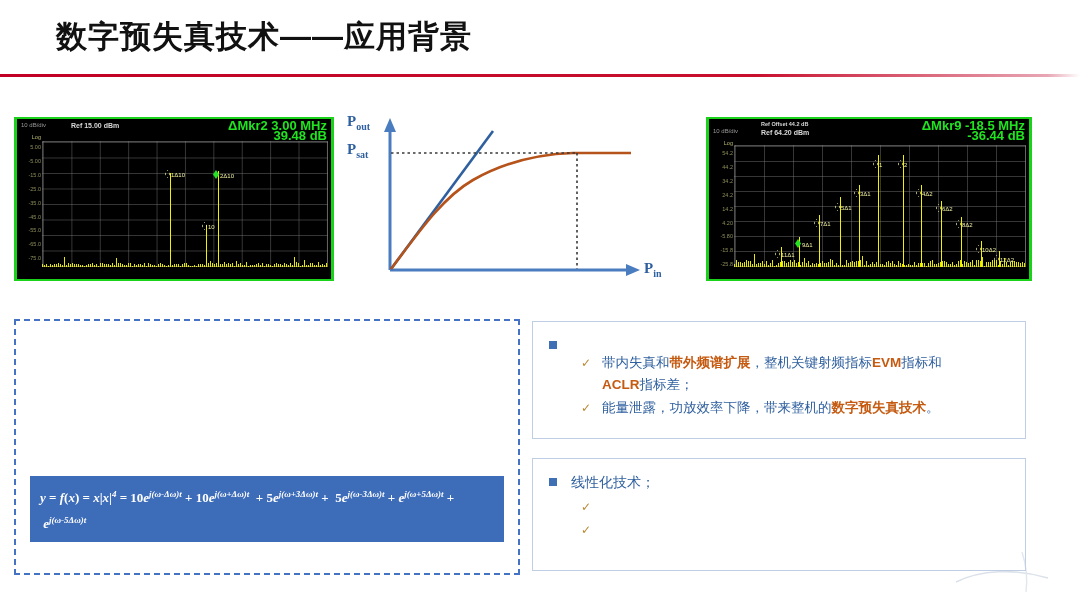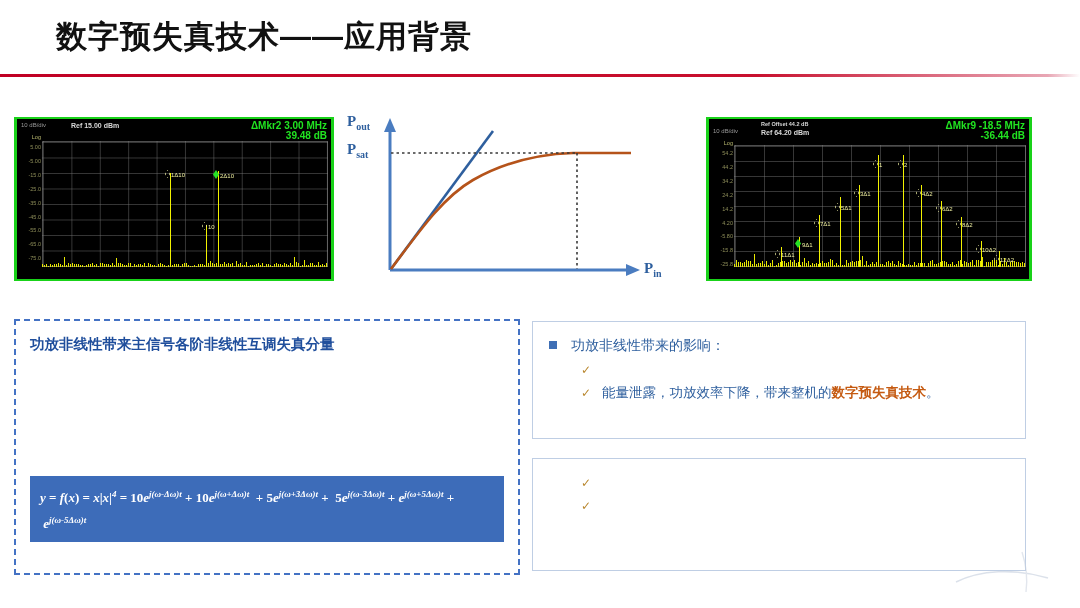--- a/index.html
+++ b/index.html
@@ -27,21 +27,21 @@
   }
   .spec-left{left:14px;top:117px;width:314px;height:160px;}
   .spec-right{left:706px;top:117px;width:320px;height:160px;}
   .spec-hdr{
     position:absolute;color:#d8d8d8;font-size:6px;font-weight:bold;
     font-family:"Liberation Sans",sans-serif;white-space:nowrap;
   }
   .spec-hdr.dim{color:#9a9a9a;font-weight:normal;}
   .mkr-read{
     position:absolute;right:4px;top:2px;text-align:right;
-    color:#21e421;font-size:10px;font-weight:bold;line-height:10px;
+    color:#21e421;font-size:13px;font-weight:bold;line-height:10px;
     white-space:nowrap;font-family:"Liberation Sans",sans-serif;
   }
   .yaxis{position:absolute;left:2px;top:14px;width:22px;}
   .ylab{
     color:#8f8f5a;font-size:5.5px;line-height:13.9px;text-align:right;
     display:block;white-space:nowrap;font-family:"Liberation Sans",sans-serif;
   }
   .ylab.log{color:#b9b96f;}
   .grid{
     position:absolute;left:25px;top:22px;right:3px;bottom:12px;
@@ -559,47 +559,53 @@
   </div>
   <div class="mk" style="left:267px;top:126px;">
     <span class="dia-o"></span><span>10Δ2</span>
   </div>
   <div class="mk" style="left:285px;top:136px;">
     <span class="dia-o"></span><span>12Δ2</span>
   </div>
 </div>
 
 <div class="box-left">
-  <div class="box-left-head">功放非线性带来主信号各阶非线性互调失真分量</div>
 
 
 
   <div class="formula f3" style="font-size:13px;">
     <i>y</i> = <i>f</i>(<i>x</i>) = <i>x</i>|<i>x</i>|<sup>4</sup> = 10<i>e</i><sup>j(ω-Δω)t</sup> + 10<i>e</i><sup>j(ω+Δω)t</sup>
     &nbsp;+ 5<i>e</i><sup>j(ω+3Δω)t</sup> + &nbsp;5<i>e</i><sup>j(ω-3Δω)t</sup> + <i>e</i><sup>j(ω+5Δω)t</sup> + &nbsp;<i>e</i><sup>j(ω-5Δω)t</sup>
   </div>
 </div>
 
 <div class="box-right br1">
   <div class="b-lvl1">
     <span class="sq"></span>
-    <span>功放非线性带来的影响：</span>
   </div>
   <div class="b-lvl2">
     <span class="ck">✓</span>
+    <span>
+      <span>带内失真和</span><span class="hl">带外频谱扩展</span><span>，整机关键射频指标</span><span class="hl">EVM</span><span>指标和</span><br>
+      <span class="hl">ACLR</span><span>指标差；</span>
+    </span>
   </div>
   <div class="b-lvl2">
     <span class="ck">✓</span>
     <span>
       <span>能量泄露，功放效率下降，带来整机的</span><span class="hl">数字预失真技术</span><span>。</span>
     </span>
   </div>
 </div>
 
 <div class="box-right br2">
+  <div class="b-lvl1">
+    <span class="sq"></span>
+    <span>线性化技术；</span>
+  </div>
   <div class="b-lvl2">
     <span class="ck">✓</span>
   </div>
   <div class="b-lvl2">
     <span class="ck">✓</span>
   </div>
 </div>
 
 <svg class="wm" style="left:952px;top:548px;" width="120" height="56">
   <path d="M4,34 C 28,22 62,20 96,30" fill="none" stroke="#b9c4d6" stroke-width="1.6"></path>

